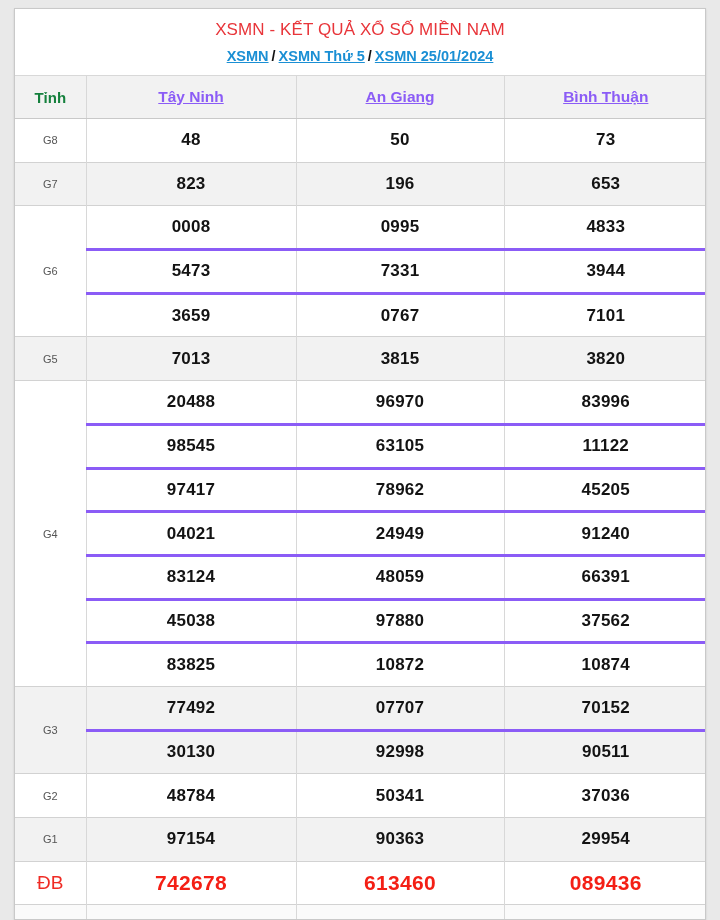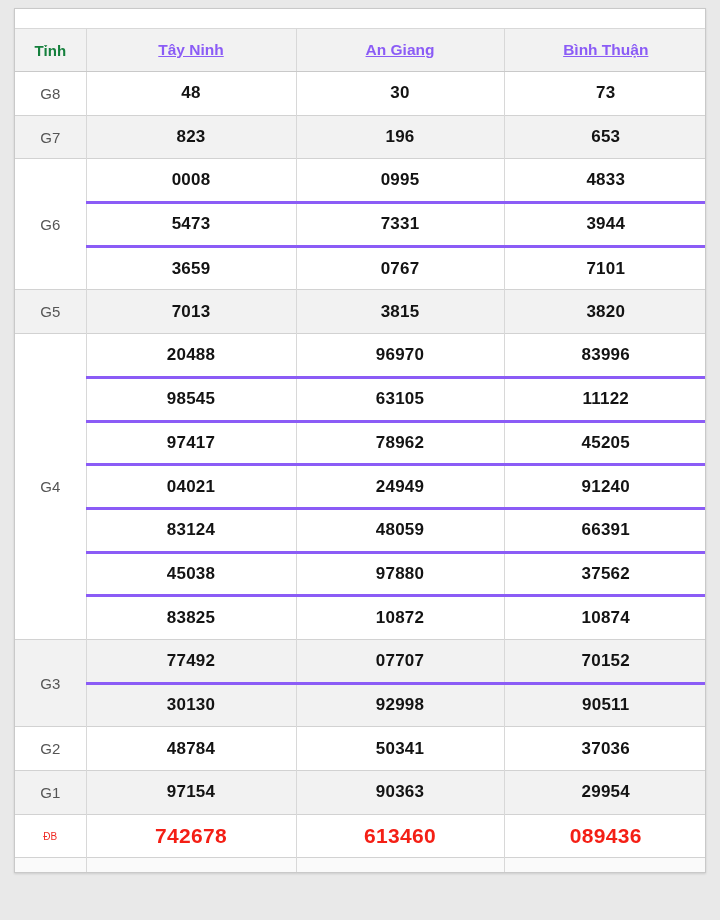--- a/index.html
+++ b/index.html
@@ -94,21 +94,21 @@
   th.th-prov a {
     color: #8b5cf6;
     font-size: 15.5px;
     font-weight: 700;
     text-decoration: underline;
   }
 
   
   td.glabel {
     color: #555555;
-    font-size: 15px;
+    font-size: 11px;
     font-weight: 400;
     background: inherit;
   }
 
   
   td.num {
     color: #131313;
     font-size: 17px;
     font-weight: 700;
     letter-spacing: 0.2px;
@@ -125,40 +125,44 @@
   
   tr.sub > td { border-top: 3px solid #8b5cf6; }
   tr.gstart > td { border-top: 1px solid #d2d2d2; }
 
   
   td.glabel { border-top: 1px solid #d2d2d2; }
 
   
   td.db-label {
     color: #ef2b24;
-    font-size: 10px;
+    font-size: 19px;
     font-weight: 400;
   }
   td.db-num {
     color: #f41f15;
     font-size: 21px;
     font-weight: 700;
     letter-spacing: 0.3px;
   }
 
   
   tr.tail { height: 14px; }
   tr.tail > td { background: #fafafa; border-top: 1px solid #d2d2d2; }
 </style>
 </head>
 <body>
 
 <div class="panel">
 
   <div class="head-block">
+    <div class="head-title">XSMN - KẾT QUẢ XỔ SỐ MIỀN NAM</div>
+    <div class="breadcrumb">
+      <a href="#">XSMN</a><span class="sep">/</span><a href="#">XSMN Thứ 5</a><span class="sep">/</span><a href="#">XSMN 25/01/2024</a>
+    </div>
   </div>
 
   <table class="results">
     <colgroup>
       <col class="c-label">
       <col class="c-p1">
       <col class="c-p2">
       <col class="c-p3">
     </colgroup>
     <thead>
@@ -166,21 +170,21 @@
         <th class="th-tinh">Tỉnh</th>
         <th class="th-prov"><a href="#">Tây Ninh</a></th>
         <th class="th-prov"><a href="#">An Giang</a></th>
         <th class="th-prov"><a href="#">Bình Thuận</a></th>
       </tr>
     </thead>
     <tbody id="results-body">
         <tr class="r band-w gstart">
           <td class="glabel" rowspan="1">G8</td>
           <td class="num">48</td>
-          <td class="num">30</td>
+          <td class="num">50</td>
           <td class="num">73</td>
         </tr>
         <tr class="r band-g gstart">
           <td class="glabel" rowspan="1">G7</td>
           <td class="num">823</td>
           <td class="num">196</td>
           <td class="num">653</td>
         </tr>
         <tr class="r band-w gstart">
           <td class="glabel" rowspan="3">G6</td>

